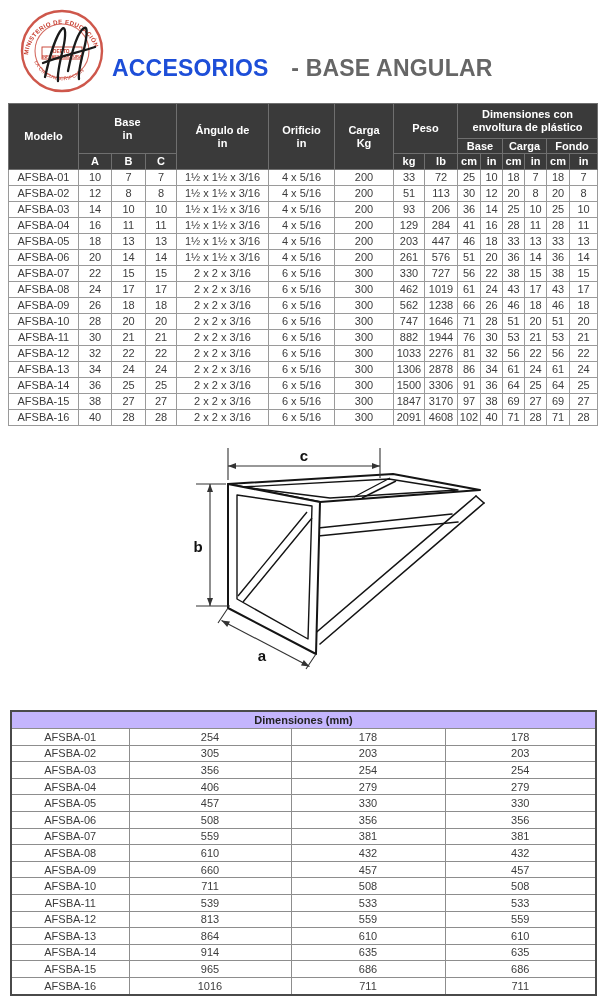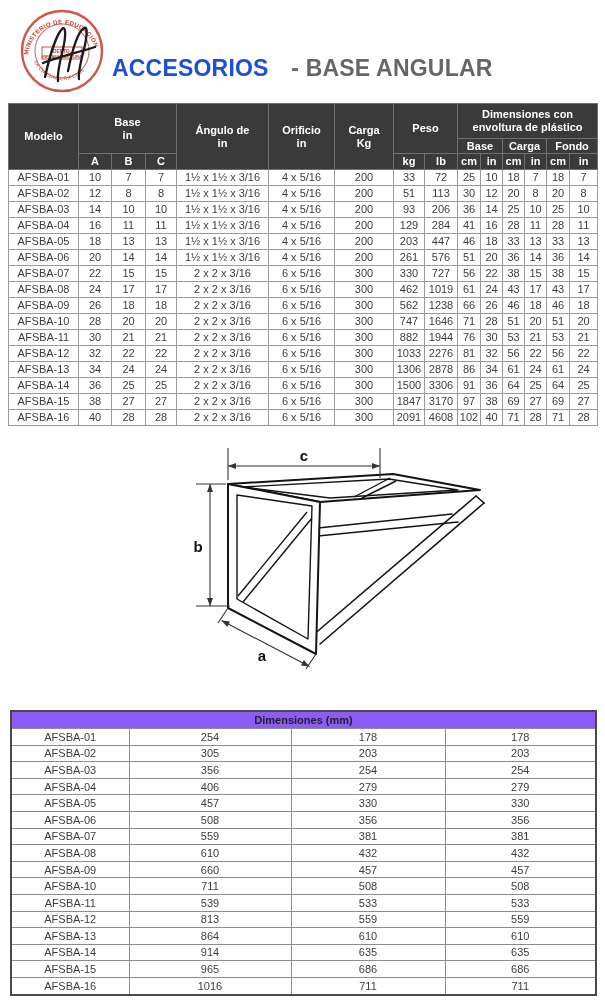--- a/index.html
+++ b/index.html
@@ -32,21 +32,21 @@
     background:#ffffff; white-space:nowrap; overflow:hidden;
   }
   .model-link { color:#4e86e0; font-weight:normal; cursor:pointer; }
 
   
   .diagram-wrap { margin:14px 0 0 158px; width:336px; height:238px; }
 
   
   .dim-table { width:585px; margin:32px 10px 0 10px; border:2px solid #4a4a4a; }
   .dim-table th {
-    background:#8b5cf6; color:#222222; font-size:11px; font-weight:bold;
+    background:#c4b5fd; color:#222222; font-size:11px; font-weight:bold;
     border:1px solid #8d8d8d; padding:1px 2px; height:14px; text-align:center;
   }
   .dim-table td {
     font-size:11px; color:#3c3c3c; text-align:center; border:1px solid #8d8d8d;
     padding:1px 2px; height:13.6px; background:#ffffff; line-height:1.1;
   }
 </style>
 </head>
 <body>
 

